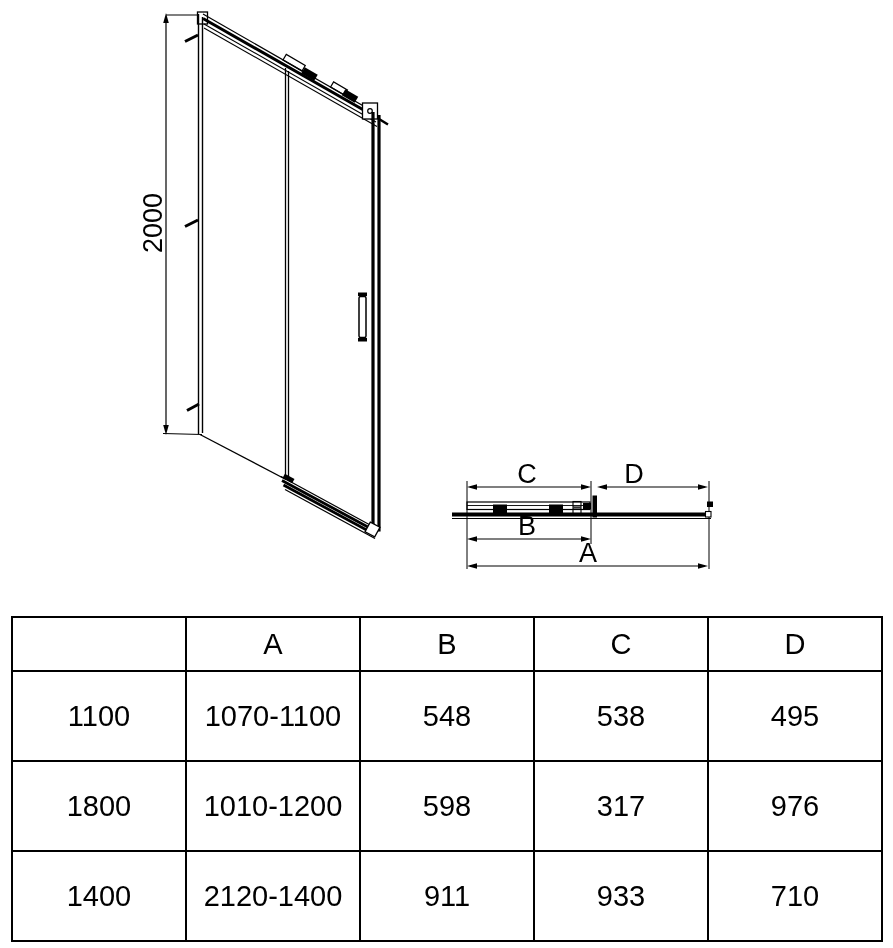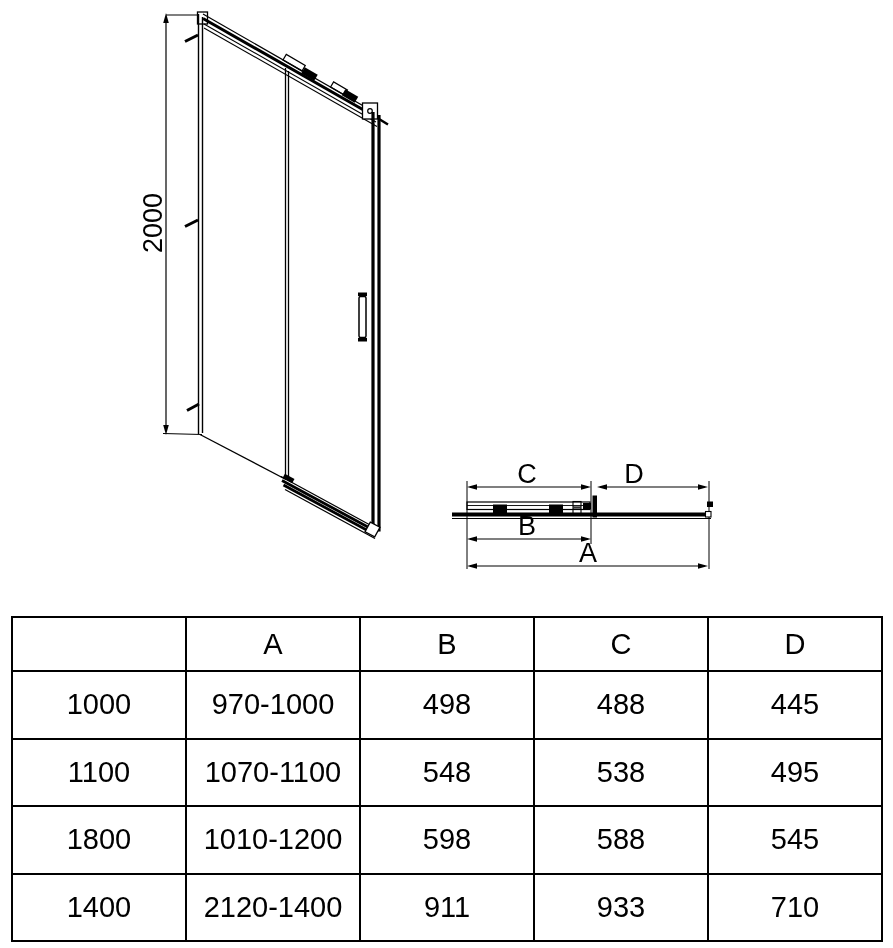--- a/index.html
+++ b/index.html
@@ -149,39 +149,32 @@
       <tr>
         <th></th>
         <th>A</th>
         <th>B</th>
         <th>C</th>
         <th>D</th>
       </tr>
     </thead>
     <tbody>
       <tr>
-        <td>1000</td>
-        <td>970-1000</td>
-        <td>498</td>
-        <td>488</td>
-        <td>445</td>
-      </tr>
-      <tr>
         <td>1100</td>
         <td>1070-1100</td>
         <td>548</td>
         <td>538</td>
         <td>495</td>
       </tr>
       <tr>
         <td>1800</td>
         <td>1010-1200</td>
         <td>598</td>
-        <td>588</td>
-        <td>545</td>
+        <td>317</td>
+        <td>976</td>
       </tr>
       <tr>
         <td>1400</td>
         <td>2120-1400</td>
         <td>911</td>
         <td>933</td>
         <td>710</td>
       </tr>
     </tbody>
   </table>

